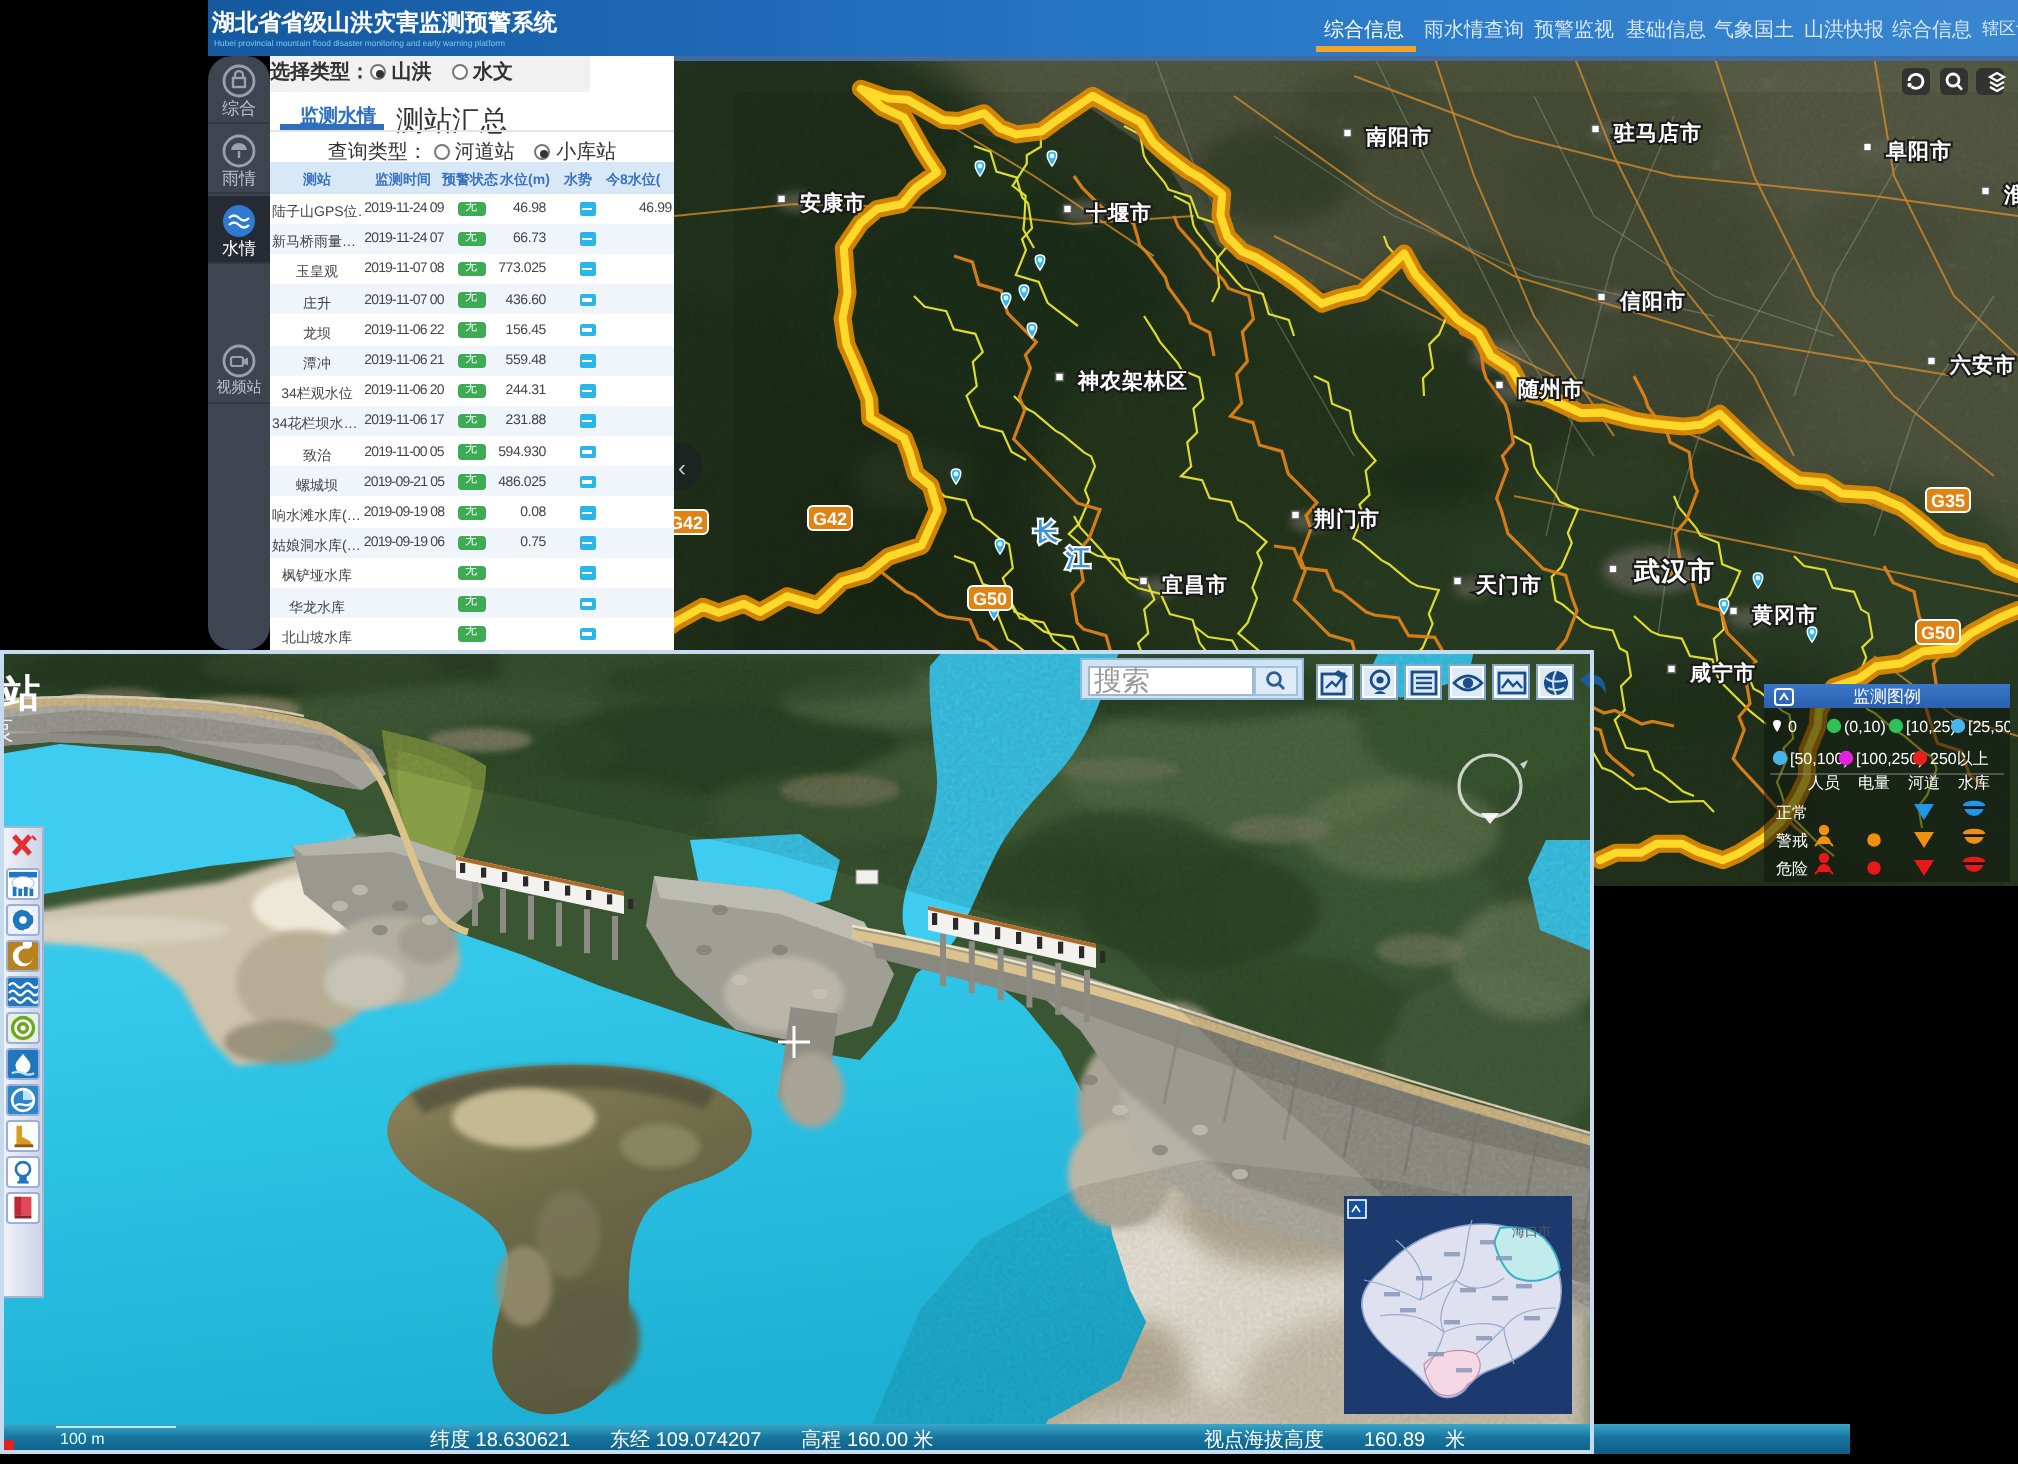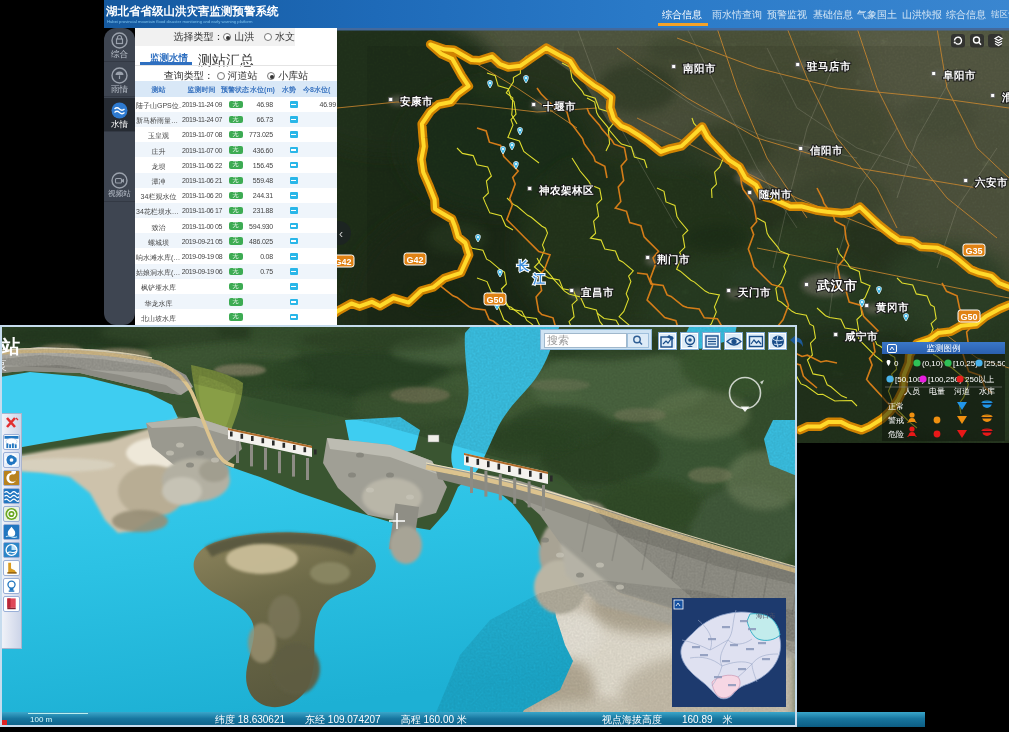--- a/index.html
+++ b/index.html
@@ -23,21 +23,21 @@
   #sidebar { left:104px; top:28px; width:31px; height:297px; background:#3e4551;border-radius:12px; }
   .sbi { position:absolute; left:0; width:31px; height:34px; border-bottom:1px solid #333944; text-align:center; }
   .sbi .cir { margin:4px auto 0; width:17px; height:17px; }
   .sbi .lbl { color:#bac1cb; font-size:9px; line-height:10px; margin-top:0px; transform:scale(0.95); }
   .sbi.act { background:#262b33; }
   .sbi.act .lbl { color:#fff; }
 
   
   #panel { left:135px; top:28px; width:202px; height:297px; background:#fff; overflow:hidden; }
   #ptop { position:absolute; left:0; top:0; width:160px; height:18px; background:#f1f1f1;
-    font-size:10px; color:#333; text-align:right; line-height:18px; }
+    font-size:10px; color:#333; text-align:left; line-height:18px;font-weight:bold; }
   .tab1 { position:absolute; left:15px; top:24px; color:#2e6fc0; font-weight:bold; font-size:9.5px; }
   .tabu { position:absolute; left:5px; top:33.5px; width:52px; height:3px; background:#2e6fc0; }
   .tab2 { position:absolute; left:63px; top:24px; color:#333; font-size:14px; }
   .tdiv { position:absolute; left:0; top:36.5px; width:202px; height:1px; background:#e4e4e4; }
   #pradio2 { position:absolute; left:0; top:41px; width:202px; height:12px;
     font-size:10px; color:#333; text-align:center; }
   .radio { display:inline-block; width:8px; height:8px; border:1px solid #777; border-radius:50%;
     background:#fff; vertical-align:-1px; position:relative; }
   .radio.sel:after { content:""; position:absolute; left:1.5px; top:1.5px; width:4px; height:4px;
     border-radius:50%; background:#333; }
@@ -53,21 +53,21 @@
 
   
   #w3d { left:0; top:325px; width:797px; height:402px; background:#3a5531; }
   #w3dborder { left:0; top:325px; width:797px; height:402px; border:2px solid #c6dcee; z-index:30; }
   #toolbar { position:absolute; left:1px; top:88px; width:21px; height:236px;
     background:linear-gradient(90deg,#f0f2f8,#ccd4e8); border:1px solid #aab4cc; z-index:5; }
   .tbtn { margin:2px auto 2px; width:17px; height:16px; }
   #searchbar { position:absolute; left:540px; top:4px; width:112px; height:21px;
     background:#cfe3f3; border:1px solid #8fb8da; z-index:5; }
   #sinput { position:absolute; left:3px; top:2.5px; width:83px; height:15px; background:#fff;
-    border:1px solid #a0b8cc; color:#999; font-size:11px; line-height:13px; padding-left:2px; }
+    border:1px solid #a0b8cc; color:#999; font-size:14px; line-height:13px; padding-left:2px; }
   .sqbtn { position:absolute; top:7px; width:19px; height:18px; background:#ddebf7;
     border:1px solid #7fa8d0; box-shadow:inset 0 0 0 1px #fff; z-index:5; }
   #statusbar { position:absolute; left:0; top:387px; width:925px; height:15px;
     background:linear-gradient(180deg,#3aa6ca,#17759e 45%,#0d5e84); color:#fff; font-size:10px; z-index:5;}
   #minimap { position:absolute; left:672px; top:273px; width:114px; height:109px; background:#1d3a6e; z-index:5;}
 </style>
 </head>
 <body>
 <div id="stage">
 

